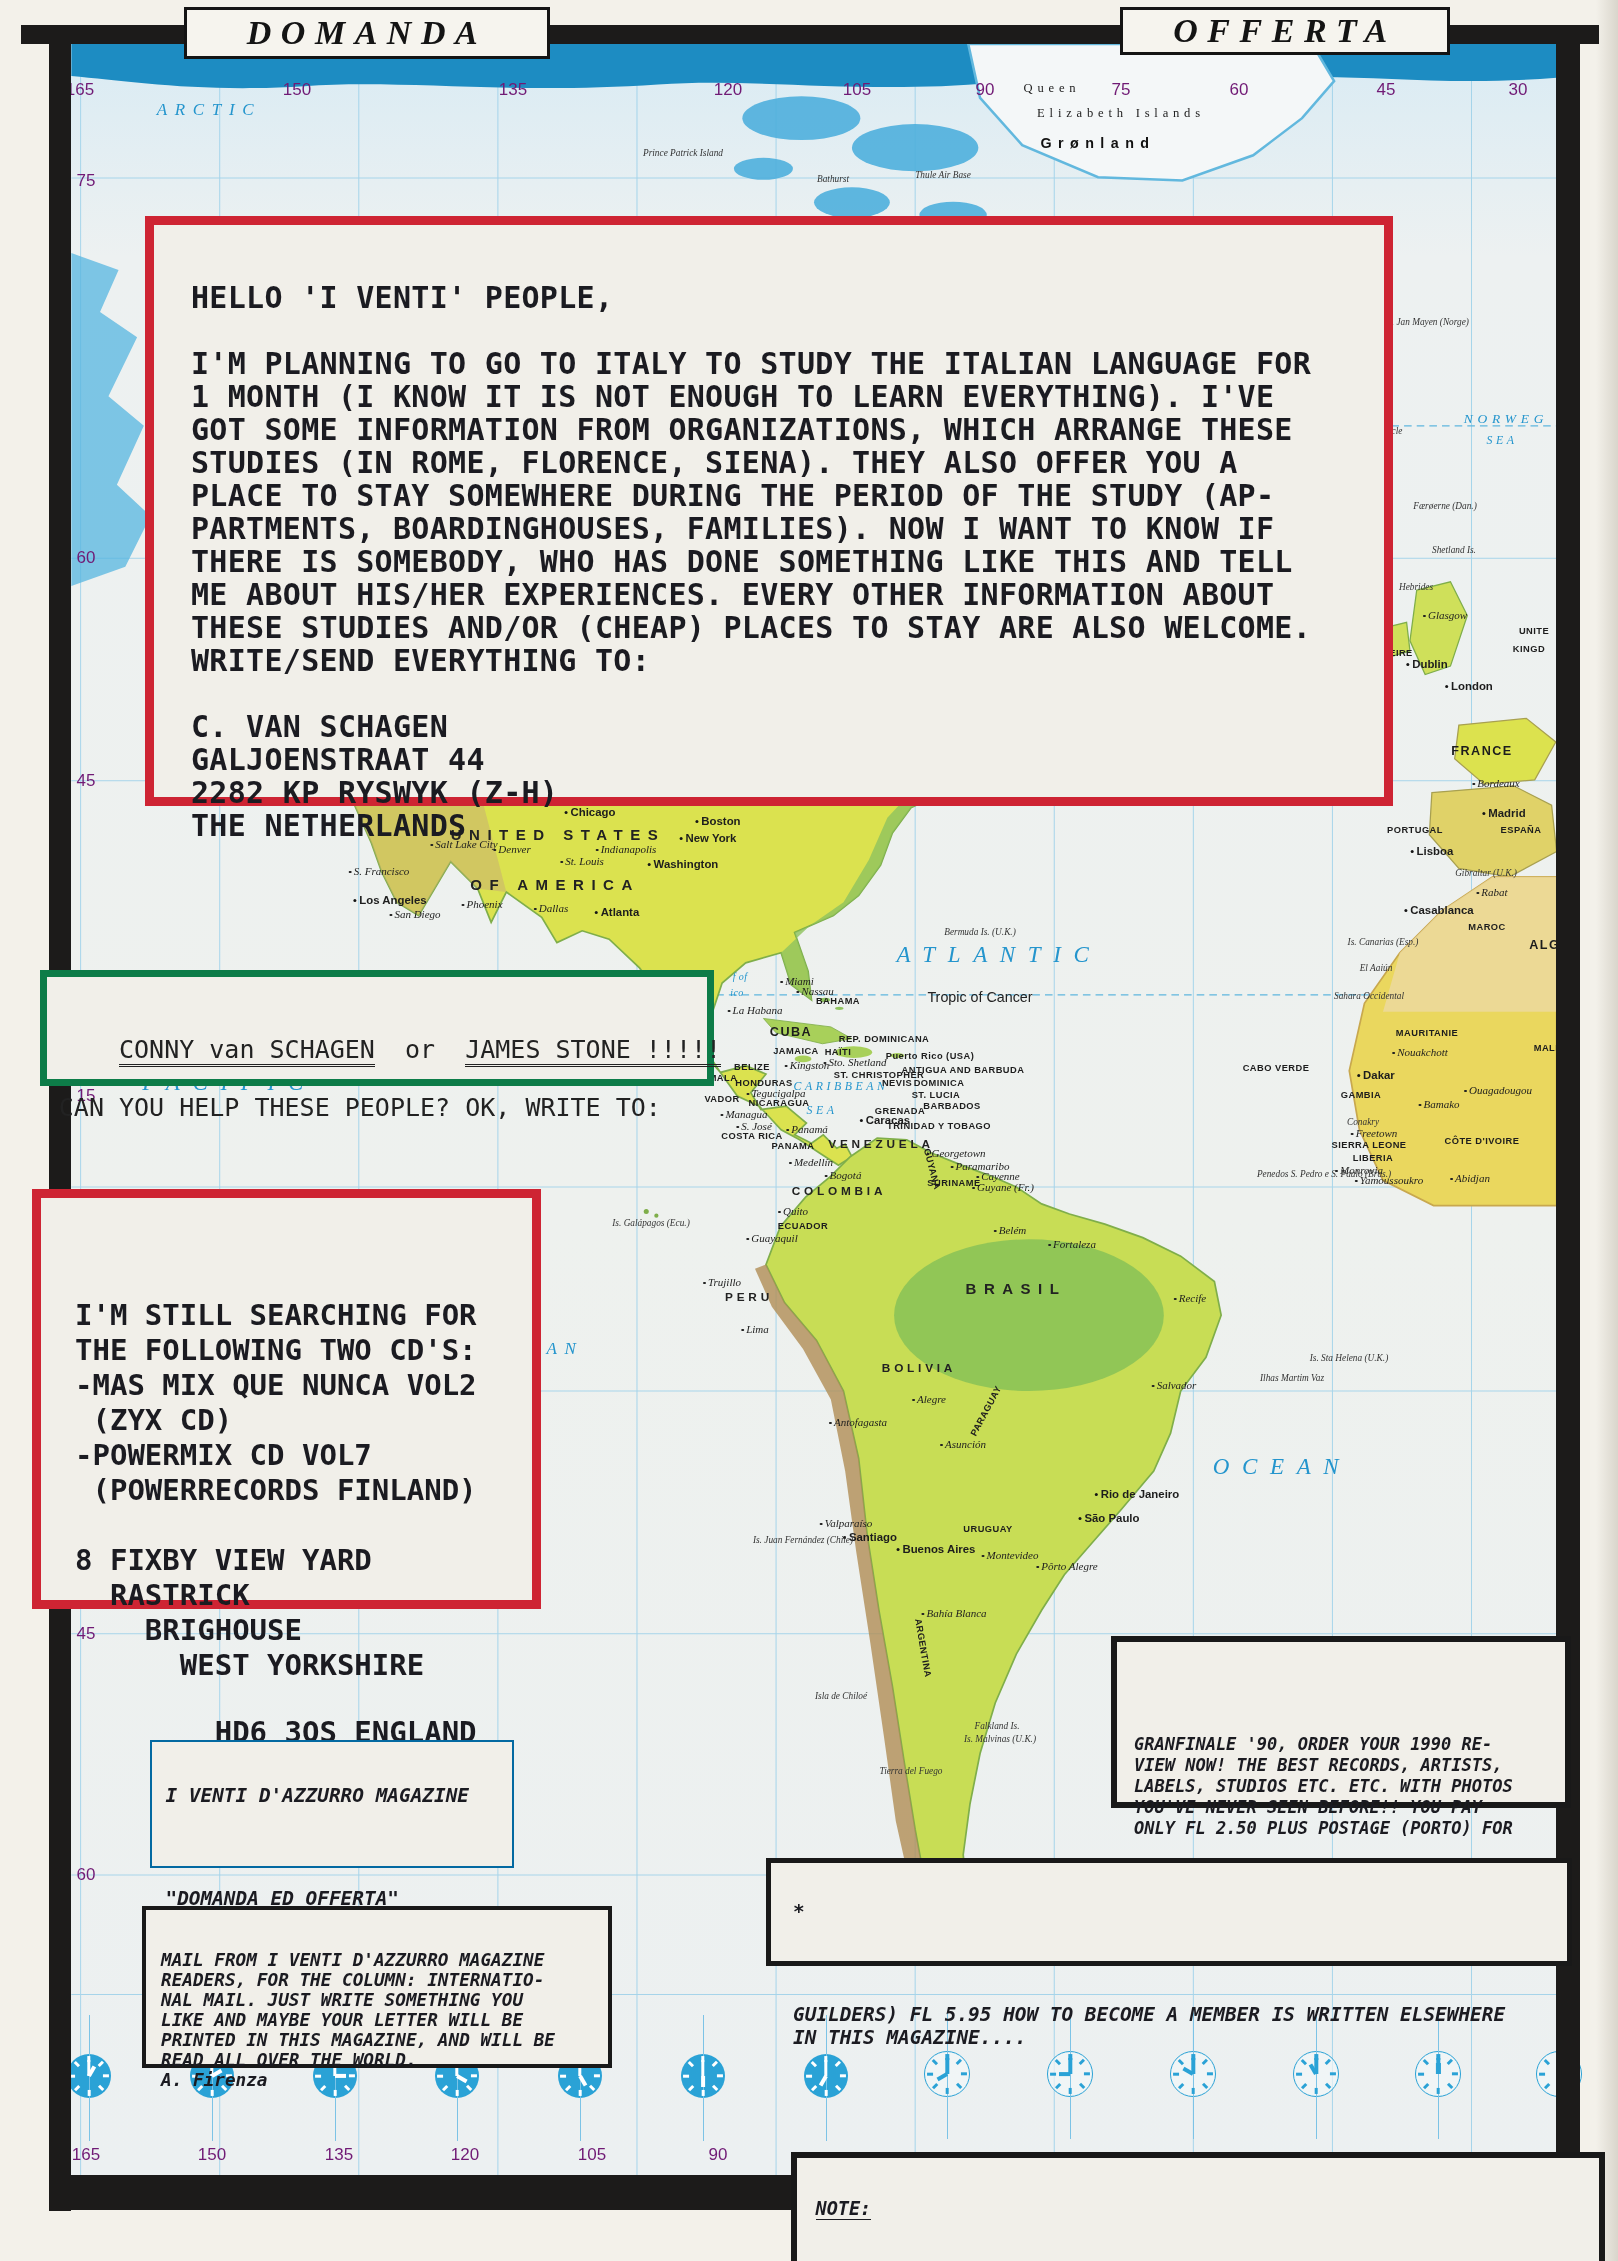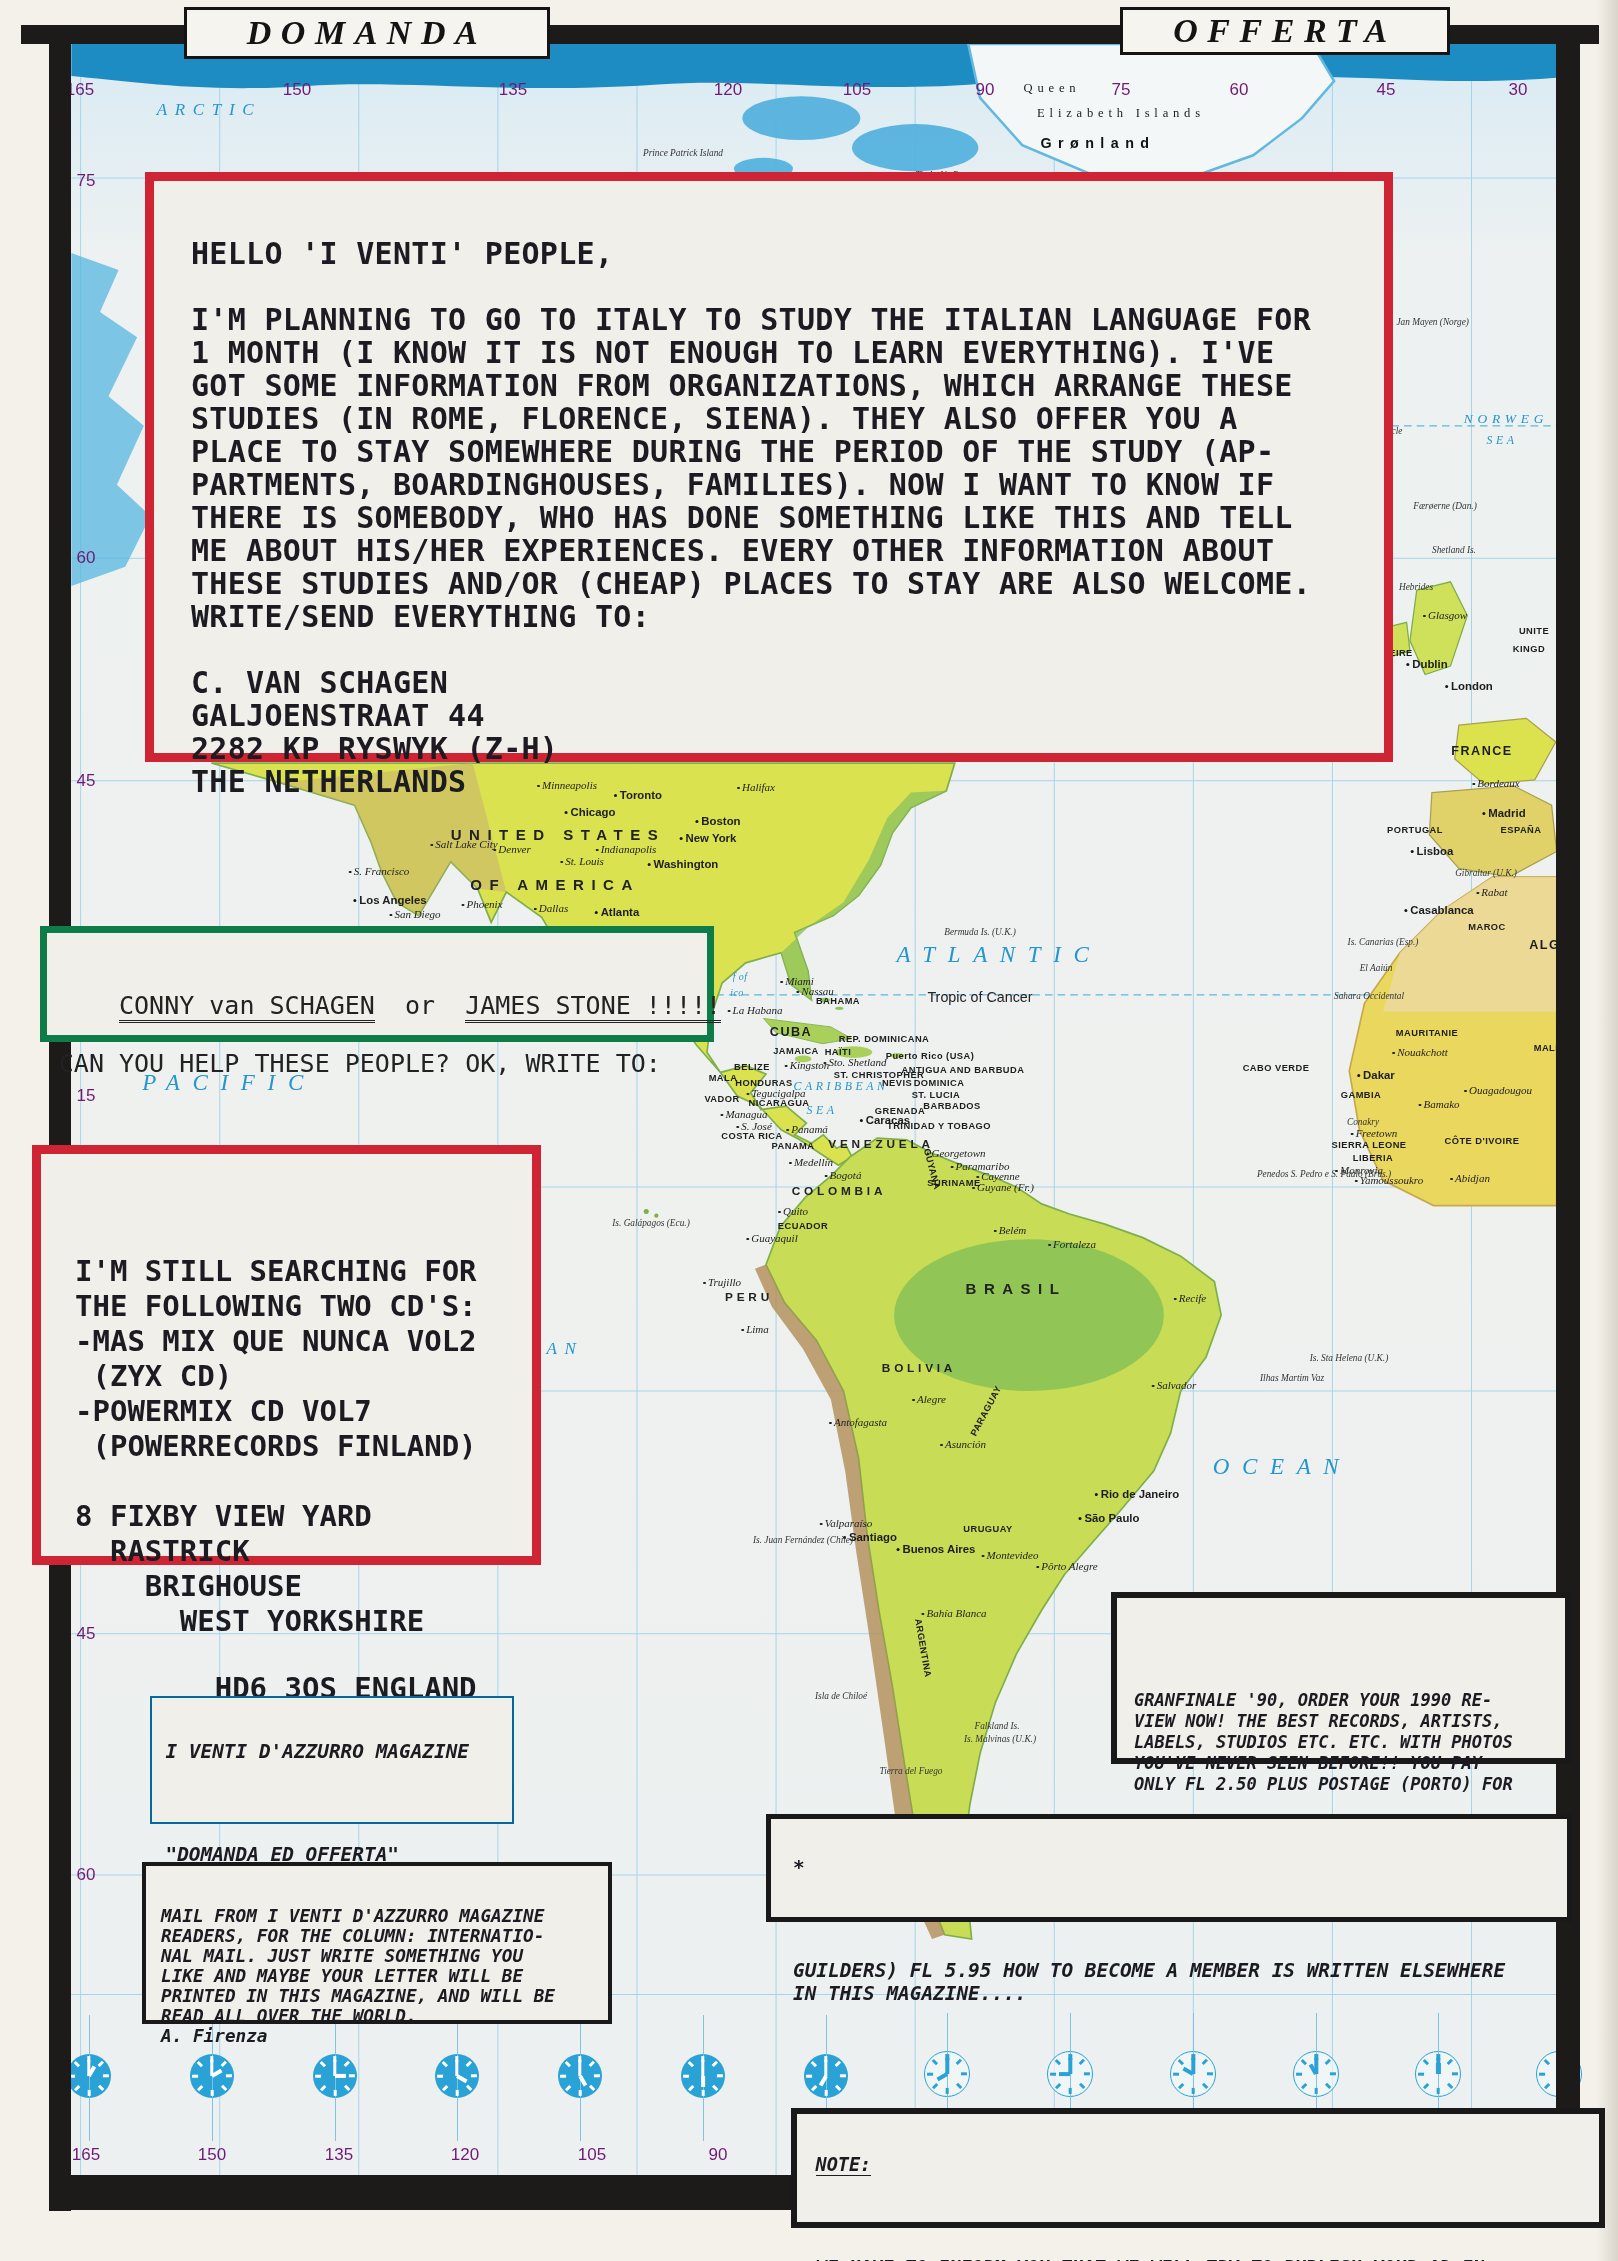--- a/index.html
+++ b/index.html
@@ -48,21 +48,21 @@
   .tk5{transform:translate(-50%,-50%) rotate(225deg) translateY(-17px);}
   .tk6{transform:translate(-50%,-50%) rotate(270deg) translateY(-17px);}
   .tk7{transform:translate(-50%,-50%) rotate(315deg) translateY(-17px);}
   .hand{position:absolute;left:50%;bottom:50%;background:var(--tc);transform-origin:bottom center;}
   .mh{width:3.4px;height:16px;transform:translateX(-50%) rotate(0deg);}
   .hh{width:4.2px;height:11px;transform:translateX(-50%) rotate(0deg);}
   
   .plate{position:absolute;background:#f6f4ee;border:3.4px solid #141414;display:flex;align-items:center;justify-content:center;
     font-family:"Liberation Serif",serif;font-weight:bold;font-style:italic;font-size:34px;letter-spacing:.28em;color:#141414;}
   
-  .box{position:absolute;background:#f1efe9;box-sizing:border-box;}
+  .box{position:absolute;background:#f1efe9;box-sizing:border-box;margin-top:44px;}
   .tw{font-family:"DejaVu Sans Mono","Liberation Mono",monospace;font-weight:bold;color:#1b1b21;white-space:pre;}
   .twi{font-family:"DejaVu Sans Mono","Liberation Mono",monospace;font-weight:bold;font-style:italic;color:#1b1b21;white-space:pre;}
   .letter-box{left:145px;top:172px;width:1248px;height:590px;border:9.3px solid #ce2433;padding:23.6px 0 0 37px;}
   .letter-box .lln{font-size:30px;line-height:33px;min-height:33px;letter-spacing:0.3px;}
   .help-box{left:40px;top:926px;width:674px;height:116px;border:7.6px solid #0d7c48;padding:13.5px 0 0 11.8px;}
   .help-box .hl{font-family:"DejaVu Sans Mono","Liberation Mono",monospace;font-weight:normal;font-size:25px;color:#222;white-space:pre;}
   .help-box .hl2{margin-top:15px;}
   .uu{border-bottom:3.4px double #222;padding-bottom:0.8px;}
   .cd-box{left:32px;top:1145px;width:509px;height:420px;border:9.3px solid #ce2433;padding:20px 0 0 34px;}
   .cd-box .lln{font-size:29px;line-height:35px;min-height:35px;}

